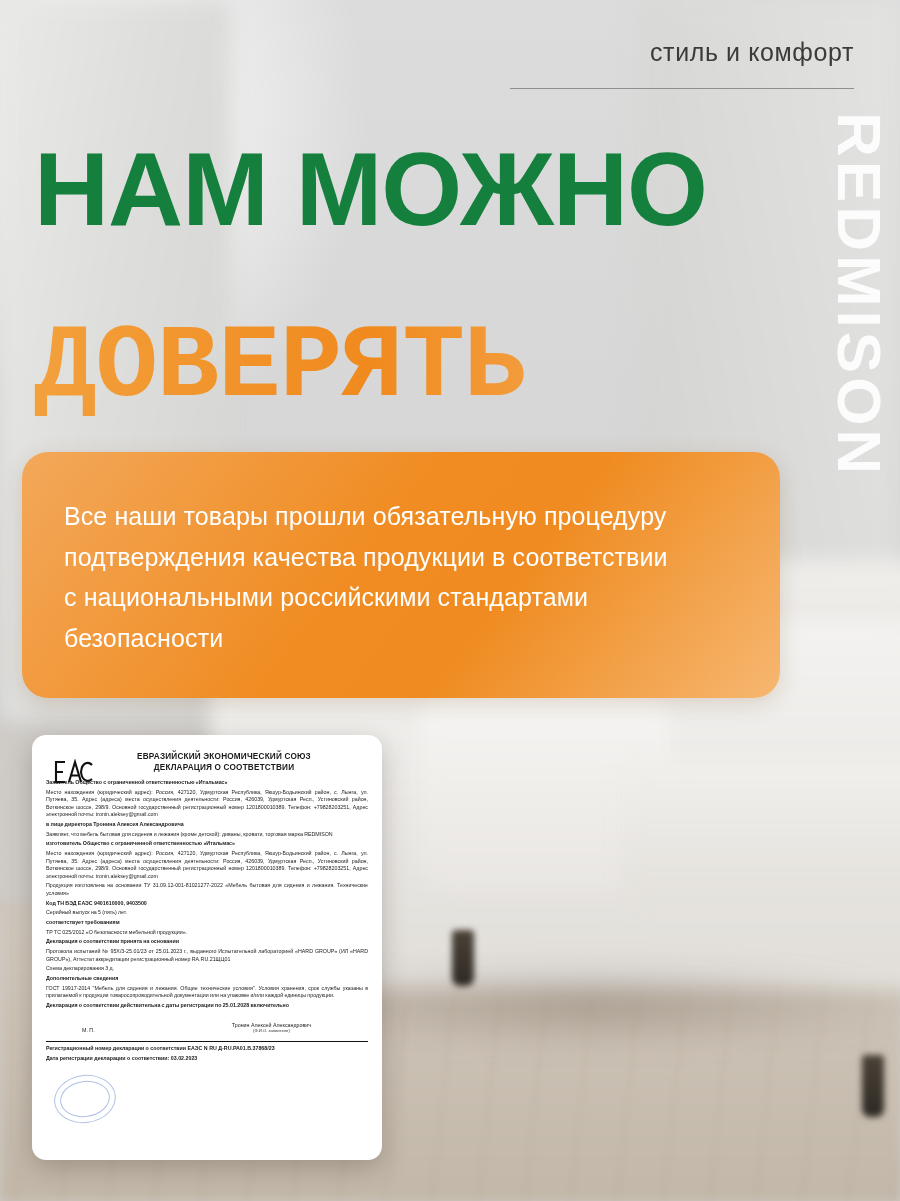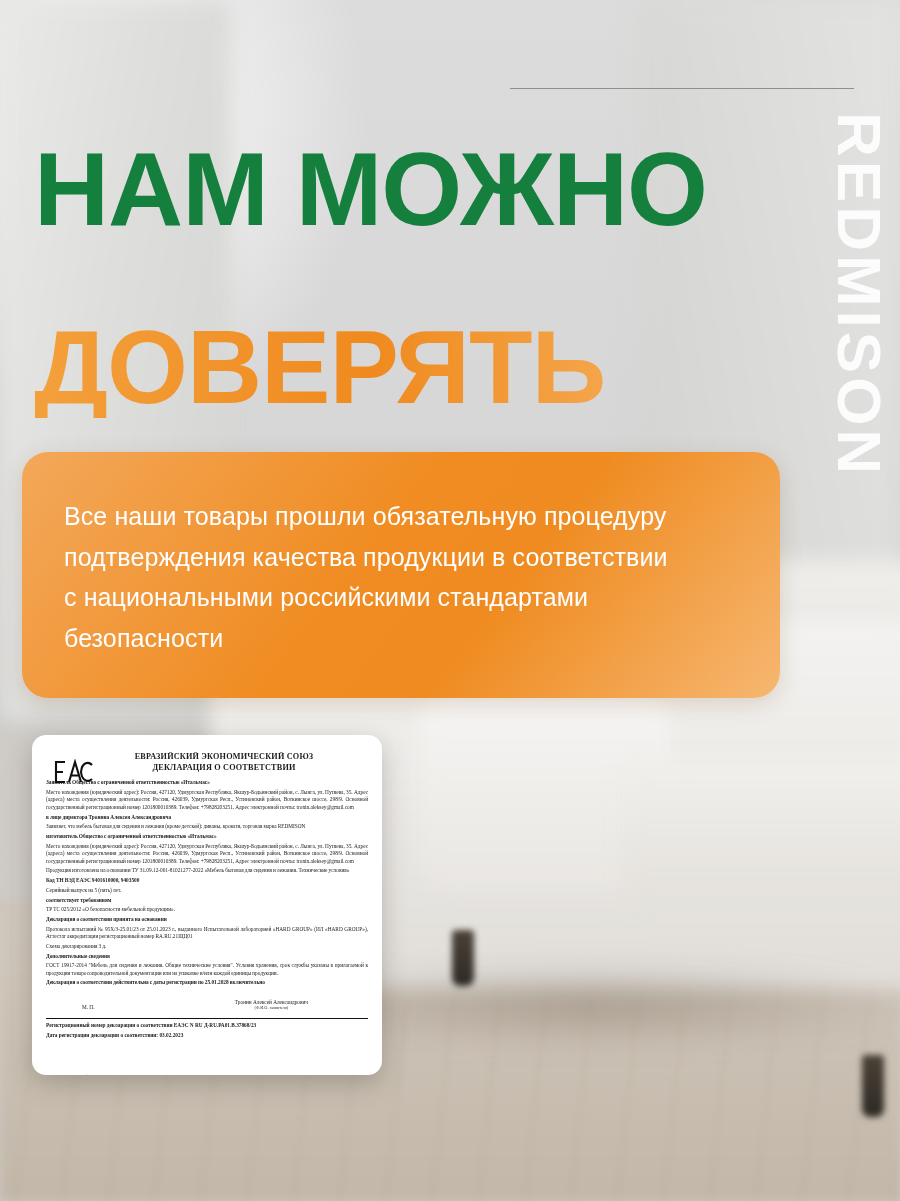--- a/index.html
+++ b/index.html
@@ -134,20 +134,21 @@
     font-size: 104px;
     color: #15803d;
   }
   .headline-line-2 {
     font-size: 104px;
     margin-top: 78px;
     background: linear-gradient(90deg, #f3a03c 0%, #f08a1e 48%, #f6b463 100%);
     -webkit-background-clip: text;
     background-clip: text;
     color: transparent;
+    font-family: Liberation Mono, monospace;
   }
 
   
   .statement-card {
     position: absolute;
     left: 22px; top: 452px;
     width: 758px; height: 246px;
     border-radius: 26px;
     background: linear-gradient(128deg, #f3a85a 0%, #f08c22 45%, #ef8b20 62%, #f6b771 100%);
     box-shadow: 0 6px 22px rgba(120,80,30,0.18);
@@ -159,28 +160,28 @@
     line-height: 1.62;
     font-weight: 400;
     letter-spacing: 0.1px;
     white-space: pre-line;
   }
 
   
   .doc-card {
     position: absolute;
     left: 32px; top: 735px;
-    width: 350px; height: 340px;
+    width: 350px; height: 425px;
     background: #ffffff;
     border-radius: 14px;
     box-shadow: 0 8px 26px rgba(60,50,40,0.28);
     padding: 12px 14px 10px 14px;
     overflow: hidden;
     color: #1b1b1b;
-    font-family: Liberation Serif, serif;
+    font-family: Liberation Sans, sans-serif;
   }
   .doc-title {
     text-align: center;
     font-size: 8.2px;
     font-weight: 700;
     line-height: 1.35;
     letter-spacing: .2px;
     margin: 4px 0 6px 34px;
     text-transform: uppercase;
   }
@@ -248,20 +249,21 @@
     <div class="bg-floor-lines"></div>
     <div class="sofa-back"></div>
     <div class="sofa-body"></div>
     <div class="sofa-arm"></div>
     <div class="sofa-seat"></div>
     <div class="sofa-shadow"></div>
     <div class="sofa-leg leg-1"></div>
     <div class="sofa-leg leg-2"></div>
   </div>
 
+  <div class="header-tagline">стиль и комфорт</div>
   <div class="header-rule"></div>
 
   <div class="brand-vertical">REDMISON</div>
 
   <div class="headline">
     <div class="headline-line headline-line-1">НАМ МОЖНО</div>
     <div class="headline-line headline-line-2">ДОВЕРЯТЬ</div>
   </div>
 
   <div class="statement-card">

